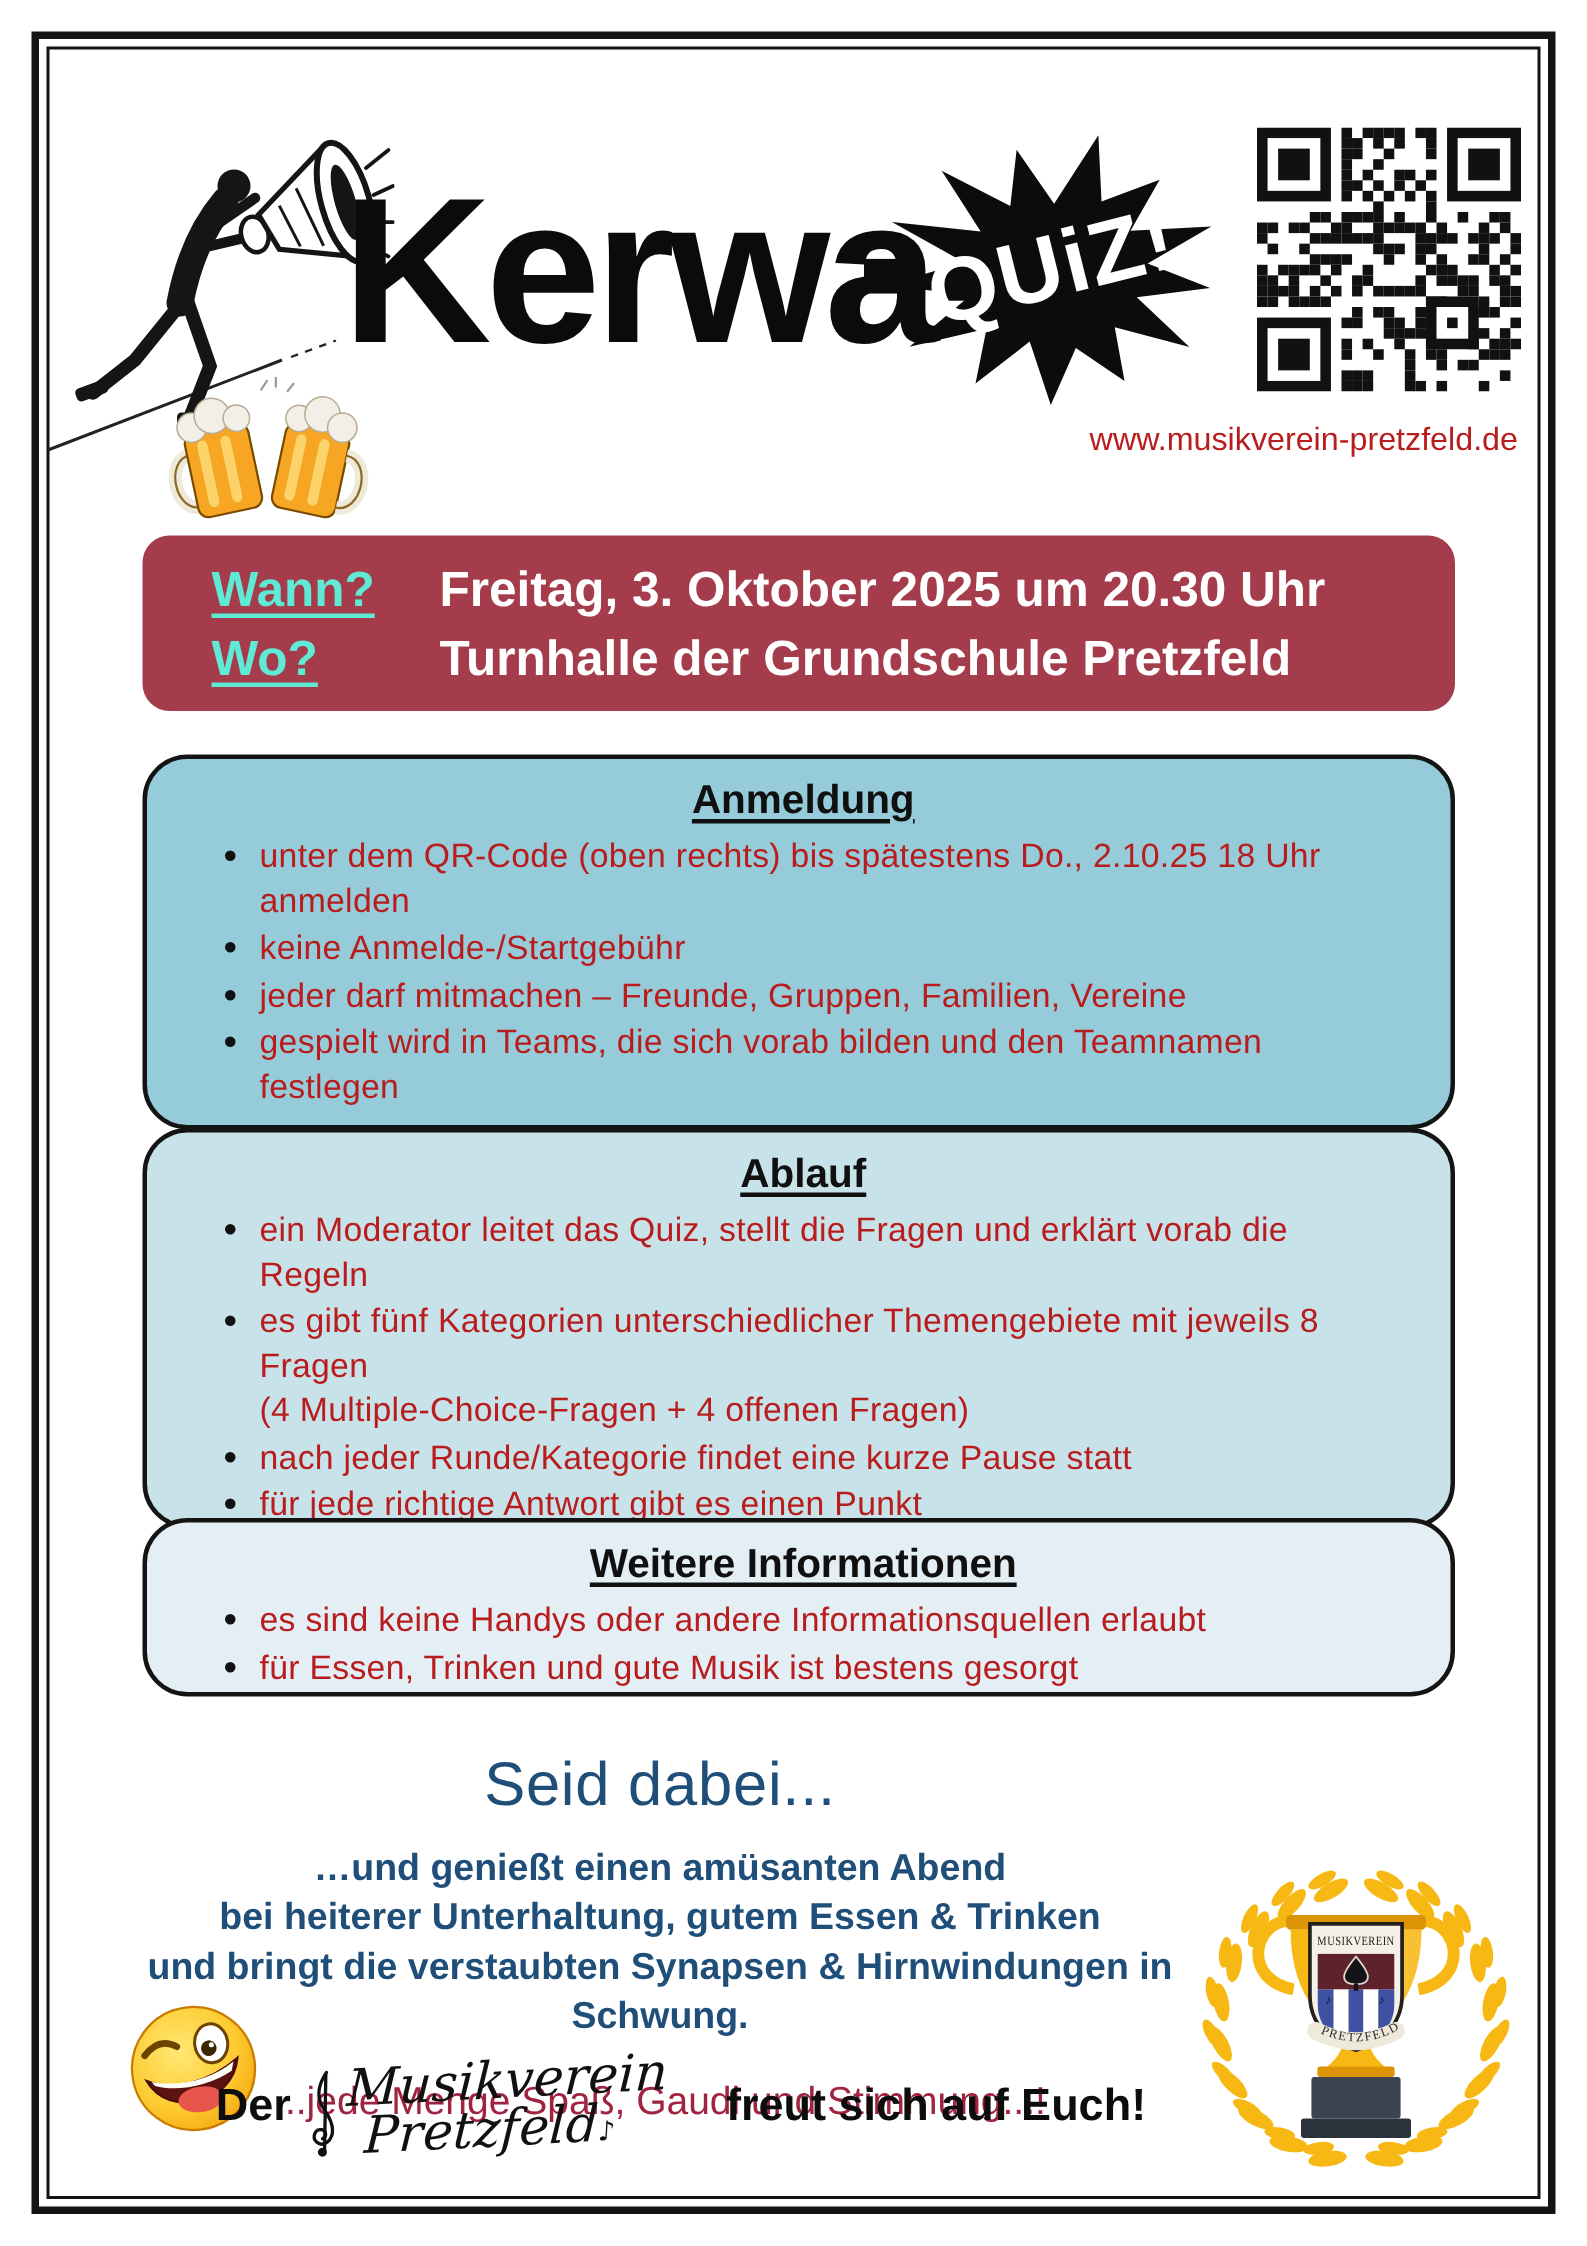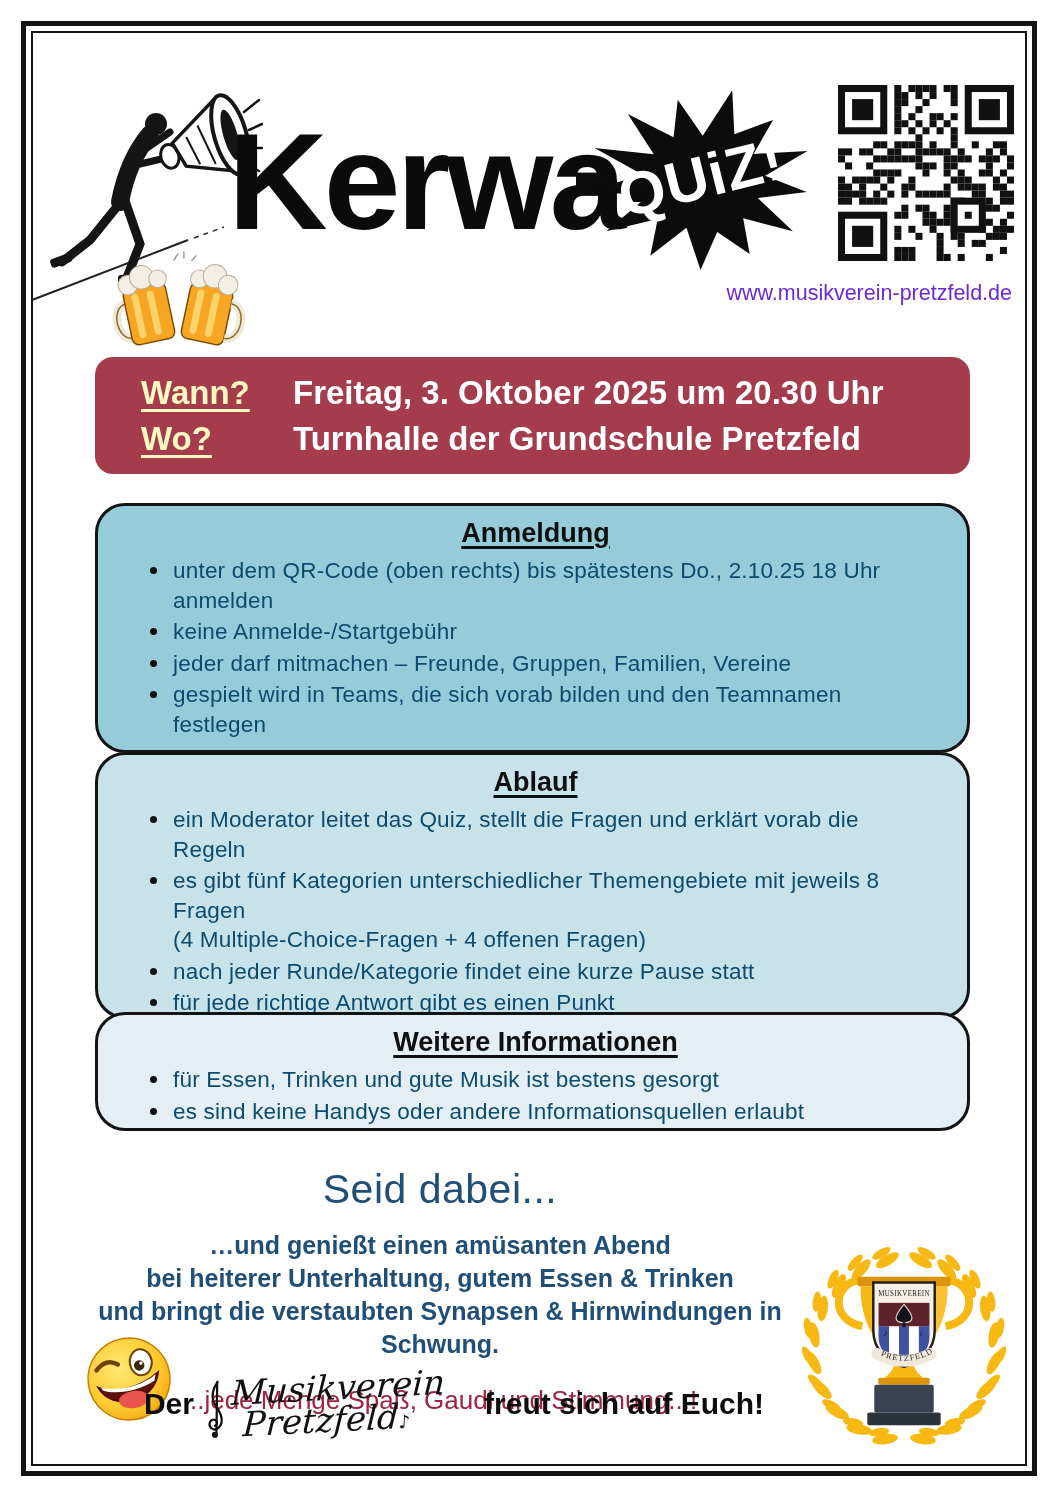--- a/index.html
+++ b/index.html
@@ -9,46 +9,46 @@
   .frame-inner{position:absolute;inset:31px;border:2px solid #141414;pointer-events:none;}
 
   
   .kerwa{position:absolute;left:228px;top:112px;font-size:138px;font-weight:bold;
          letter-spacing:-4px;color:#0b0b0b;line-height:1;}
   .burst{position:absolute;left:576px;top:74px;width:252px;height:214px;}
   .burst-text{font-family:"Liberation Sans",sans-serif;font-weight:bold;font-size:57px;
               fill:#ffffff;letter-spacing:1px;text-anchor:middle;}
   .qr{position:absolute;left:838px;top:85px;width:176px;height:176px;}
   .website{position:absolute;left:612px;top:281px;width:400px;text-align:right;
-           font-size:21.5px;color:#6d28d9;}
+           font-size:21.5px;color:#b91c1c;}
   .megaphone{position:absolute;left:28px;top:72px;width:235px;height:245px;}
   .beers{position:absolute;left:98px;top:248px;width:160px;height:108px;}
 
   
   .when-box{position:absolute;left:95px;top:357px;width:875px;height:117px;
             background:var(--page-red,#a53c4c);border-radius:18px;
             padding:13px 0 0 46px;box-sizing:border-box;}
   .when-row{display:flex;line-height:46px;}
-  .when-label{width:152px;color:#fef9c3;font-weight:bold;font-size:33px;
+  .when-label{width:152px;color:#5eead4;font-weight:bold;font-size:33px;
               text-decoration:underline;text-decoration-thickness:3px;text-underline-offset:5px;}
   .when-value{color:#fff;font-weight:bold;font-size:33px;}
 
   
   .info-box{position:absolute;left:95px;width:875px;border:3px solid #141414;
             border-radius:30px;box-sizing:border-box;padding:10px 34px 0 40px;overflow:hidden;}
   .box1{top:503px;height:250px;background:var(--box-blue-1,#96ccd9);}
   .box2{top:752px;height:267px;background:var(--box-blue-2,#c8e2ea);}
   .box3{top:1012px;height:119px;background:var(--box-blue-3,#e3eef5);}
   .box-title{display:block;text-align:center;font-size:27px;font-weight:bold;color:#101010;
              text-decoration:underline;text-decoration-thickness:2.5px;text-underline-offset:4px;
              margin:2px 0 7px 0;}
   .info-box ul{list-style:none;margin:0;padding:0;}
   .info-box li{display:flex;gap:16px;margin:0 0 2px 0;}
   .dot{flex:none;width:7px;height:7px;border-radius:50%;background:#111;margin:11px 0 0 12px;}
-  .bullet-text{font-size:22.5px;line-height:29.5px;color:#0c4a6e;white-space:pre-line;
+  .bullet-text{font-size:22.5px;line-height:29.5px;color:#b91c1c;white-space:pre-line;
                letter-spacing:0.2px;}
 
   
   .outro{position:absolute;left:40px;top:1166px;width:800px;text-align:center;}
   .outro-headline{font-size:41px;font-weight:normal;color:var(--blue-text,#1f4e79);
                   letter-spacing:0.5px;margin-bottom:16px;}
   .outro-line{font-size:25px;font-weight:bold;color:var(--blue-text,#1f4e79);line-height:33px;}
   .fun-line{margin-top:24px;font-size:26px;font-weight:normal;color:var(--red-text,#a02340);}
 
   .closing{position:absolute;left:40px;top:1372px;width:800px;display:flex;
@@ -430,26 +430,26 @@
 
       </ul>
   </div>
 
   <div class="info-box box3">
     <span class="box-title">Weitere Informationen</span>
     <ul>
 
         <li>
           <span class="dot"></span>
+          <span class="bullet-text">es sind keine Handys oder andere Informationsquellen erlaubt</span>
+        </li>
+
+        <li>
+          <span class="dot"></span>
           <span class="bullet-text">für Essen, Trinken und gute Musik ist bestens gesorgt</span>
-        </li>
-
-        <li>
-          <span class="dot"></span>
-          <span class="bullet-text">es sind keine Handys oder andere Informationsquellen erlaubt</span>
         </li>
       </ul>
   </div>
 
   <div class="outro">
     <div class="outro-headline">Seid dabei...</div>
     <div>
 
         <div class="outro-line">…und genießt einen amüsanten Abend</div>
 

